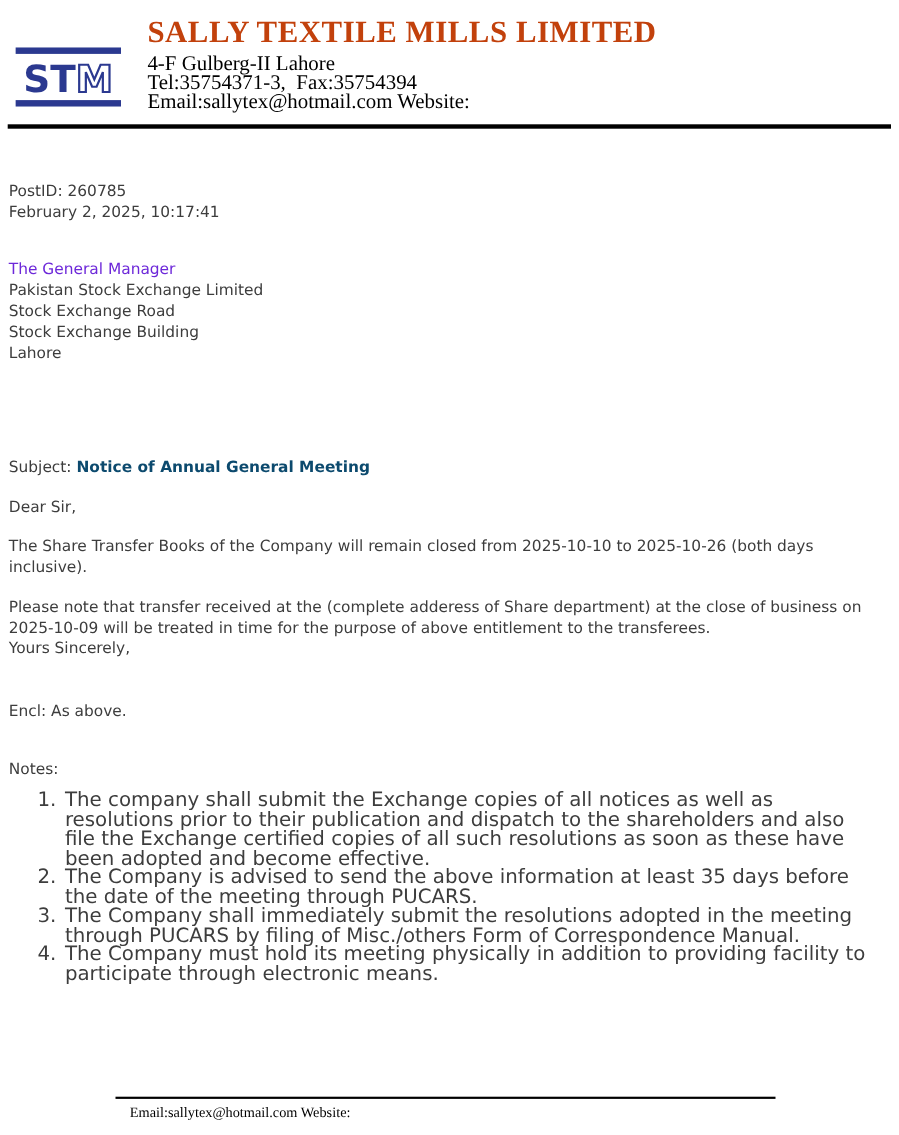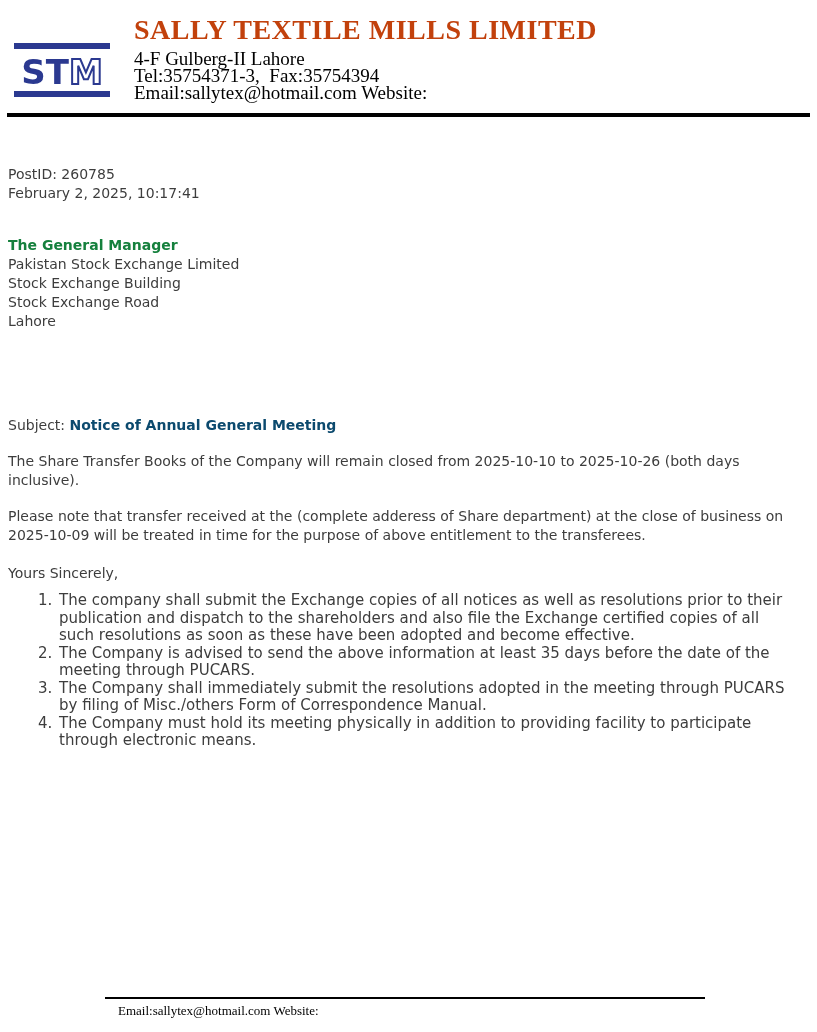--- a/index.html
+++ b/index.html
@@ -24,29 +24,29 @@
     font-size:28px; font-weight:bold; letter-spacing:0.5px;
     color:#c2410c; margin-bottom:4px; white-space:nowrap;
   }
   .head-line { font-size:19px; line-height:17px; white-space:pre-wrap; }
   .top-rule { border-top:4px solid #000; margin:12px 7px 0 7px; }
 
   
   .content { padding:12px 30px 0 8px; font-size:14px; line-height:19px; }
   .meta { margin-top:36px; }
   .recipient { margin-top:33px; }
-  .bold { font-weight:bold; color:#15803d; }
+  .bold { font-weight:normal; color:#6d28d9; }
   .subject-line { margin-top:85px; }
   .subject-line strong { color:#0c4a6e; }
   .salutation { margin-top:17px; }
   .para { margin-top:17px; }
-  .closing { margin-top:19px; }
+  .closing { }
   .enclosure { margin-top:38px; }
   .notes-heading { margin-top:34px; }
-  .notes-list { margin-top:9px; padding-left:49px; font-size:15px; line-height:17.5px; }
+  .notes-list { margin-top:9px; padding-left:49px; font-size:18px; line-height:17.5px; }
   .notes-list li { padding-left:2px; }
 
   
   .page-footer { margin-top:auto; padding-bottom:13px; }
   .footer-rule { border-top:2px solid #000; width:600px; margin-left:105px; }
   .footer-text {
     font-family:"Liberation Serif", serif;
     font-size:13px; color:#000;
     padding:4px 0 0 118px;
   }
@@ -77,36 +77,39 @@
   <main class="content">
 
     <div class="meta">
       <div>PostID: 260785</div>
       <div>February 2, 2025, 10:17:41</div>
     </div>
 
     <div class="recipient">
       <div class="bold">The General Manager</div>
       <div>Pakistan Stock Exchange Limited</div>
+      <div>Stock Exchange Road</div>
       <div>Stock Exchange Building</div>
-      <div>Stock Exchange Road</div>
       <div>Lahore</div>
     </div>
 
     <div class="subject-line">
       <span>Subject: </span><strong>Notice of Annual General Meeting</strong>
     </div>
 
+    <div class="salutation">Dear Sir,</div>
 
     <p class="para">The Share Transfer Books of the Company will remain closed from 2025-10-10 to 2025-10-26 (both days inclusive).</p>
     <p class="para">Please note that transfer received at the (complete adderess of Share department) at the close of business on 2025-10-09 will be treated in time for the purpose of above entitlement to the transferees.</p>
 
     <div class="closing">Yours Sincerely,</div>
 
+    <div class="enclosure">Encl: As above.</div>
 
+    <div class="notes-heading">Notes:</div>
     <ol class="notes-list">
       <li>The company shall submit the Exchange copies of all notices as well as resolutions prior to their publication and dispatch to the shareholders and also file the Exchange certified copies of all such resolutions as soon as these have been adopted and become effective.</li>
       <li>The Company is advised to send the above information at least 35 days before the date of the meeting through PUCARS.</li>
       <li>The Company shall immediately submit the resolutions adopted in the meeting through PUCARS by filing of Misc./others Form of Correspondence Manual.</li>
       <li>The Company must hold its meeting physically in addition to providing facility to participate through electronic means.</li>
     </ol>
 
   </main>
 
   <footer class="page-footer">

